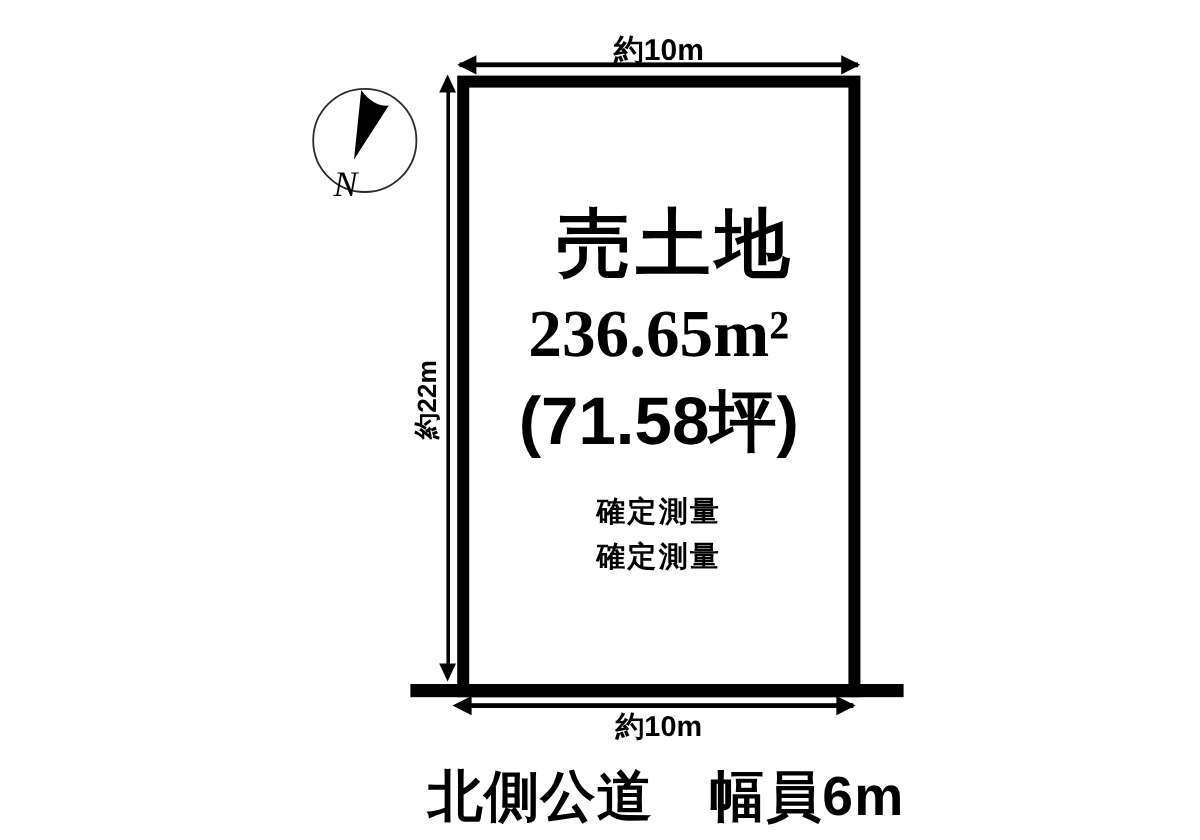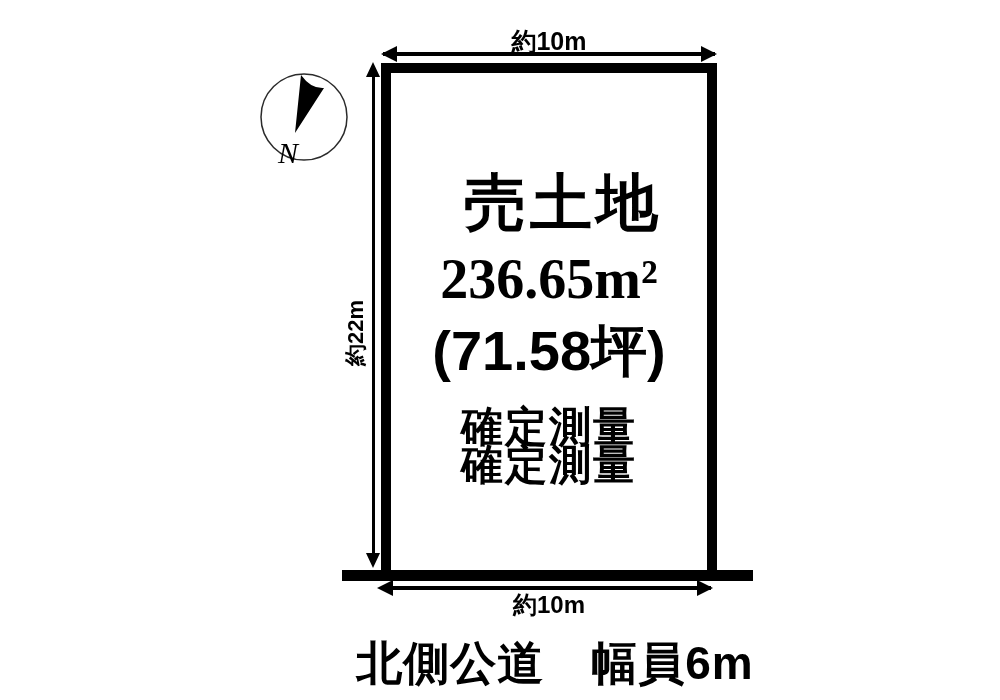--- a/index.html
+++ b/index.html
@@ -43,21 +43,21 @@
   .ah-down  { border-left: 7px solid transparent; border-right: 7px solid transparent; border-top: 15px solid #000; }
 
   
   .txt { text-align: center; font-weight: bold; white-space: nowrap; }
   .top-dim-label    { left: 381px; top: 25px;  width: 336px; font-size: 25px; }
   .left-dim-label   { left: 321px; top: 318px; width: 70px;  font-size: 22px; transform: rotate(-90deg); }
   .bottom-dim-label { left: 381px; top: 589px; width: 336px; font-size: 24px; }
   .plot-title   { left: 381px; top: 161px; width: 364px; font-size: 62px; letter-spacing: 4px; }
   .plot-area-m2 { left: 381px; top: 247px; width: 336px; font-size: 56px; font-family: Liberation Serif, serif; }
   .plot-area-tb { left: 381px; top: 314px; width: 336px; font-size: 56px; }
-  .plot-notes   { left: 381px; top: 408px; width: 336px; font-size: 42px; line-height: 38px; letter-spacing: 2px; }
+  .plot-notes   { left: 381px; top: 408px; width: 336px; font-size: 24px; line-height: 38px; letter-spacing: 2px; }
   .road-label   { left: 348px; top: 633px; width: 414px; font-size: 46px; letter-spacing: 1px; }
 </style>
 </head>
 <body>
 
 <div class="canvas">
 
   <svg class="abs" style="left:258px; top:71px;" width="94" height="94" viewBox="0 0 94 94">
     <circle cx="46" cy="46" r="43" fill="none" stroke="#2b2b2b" stroke-width="1.5"></circle>
     <path d="M 37 62 L 43 4 Q 53 18 66 17 Z" fill="#000"></path>

